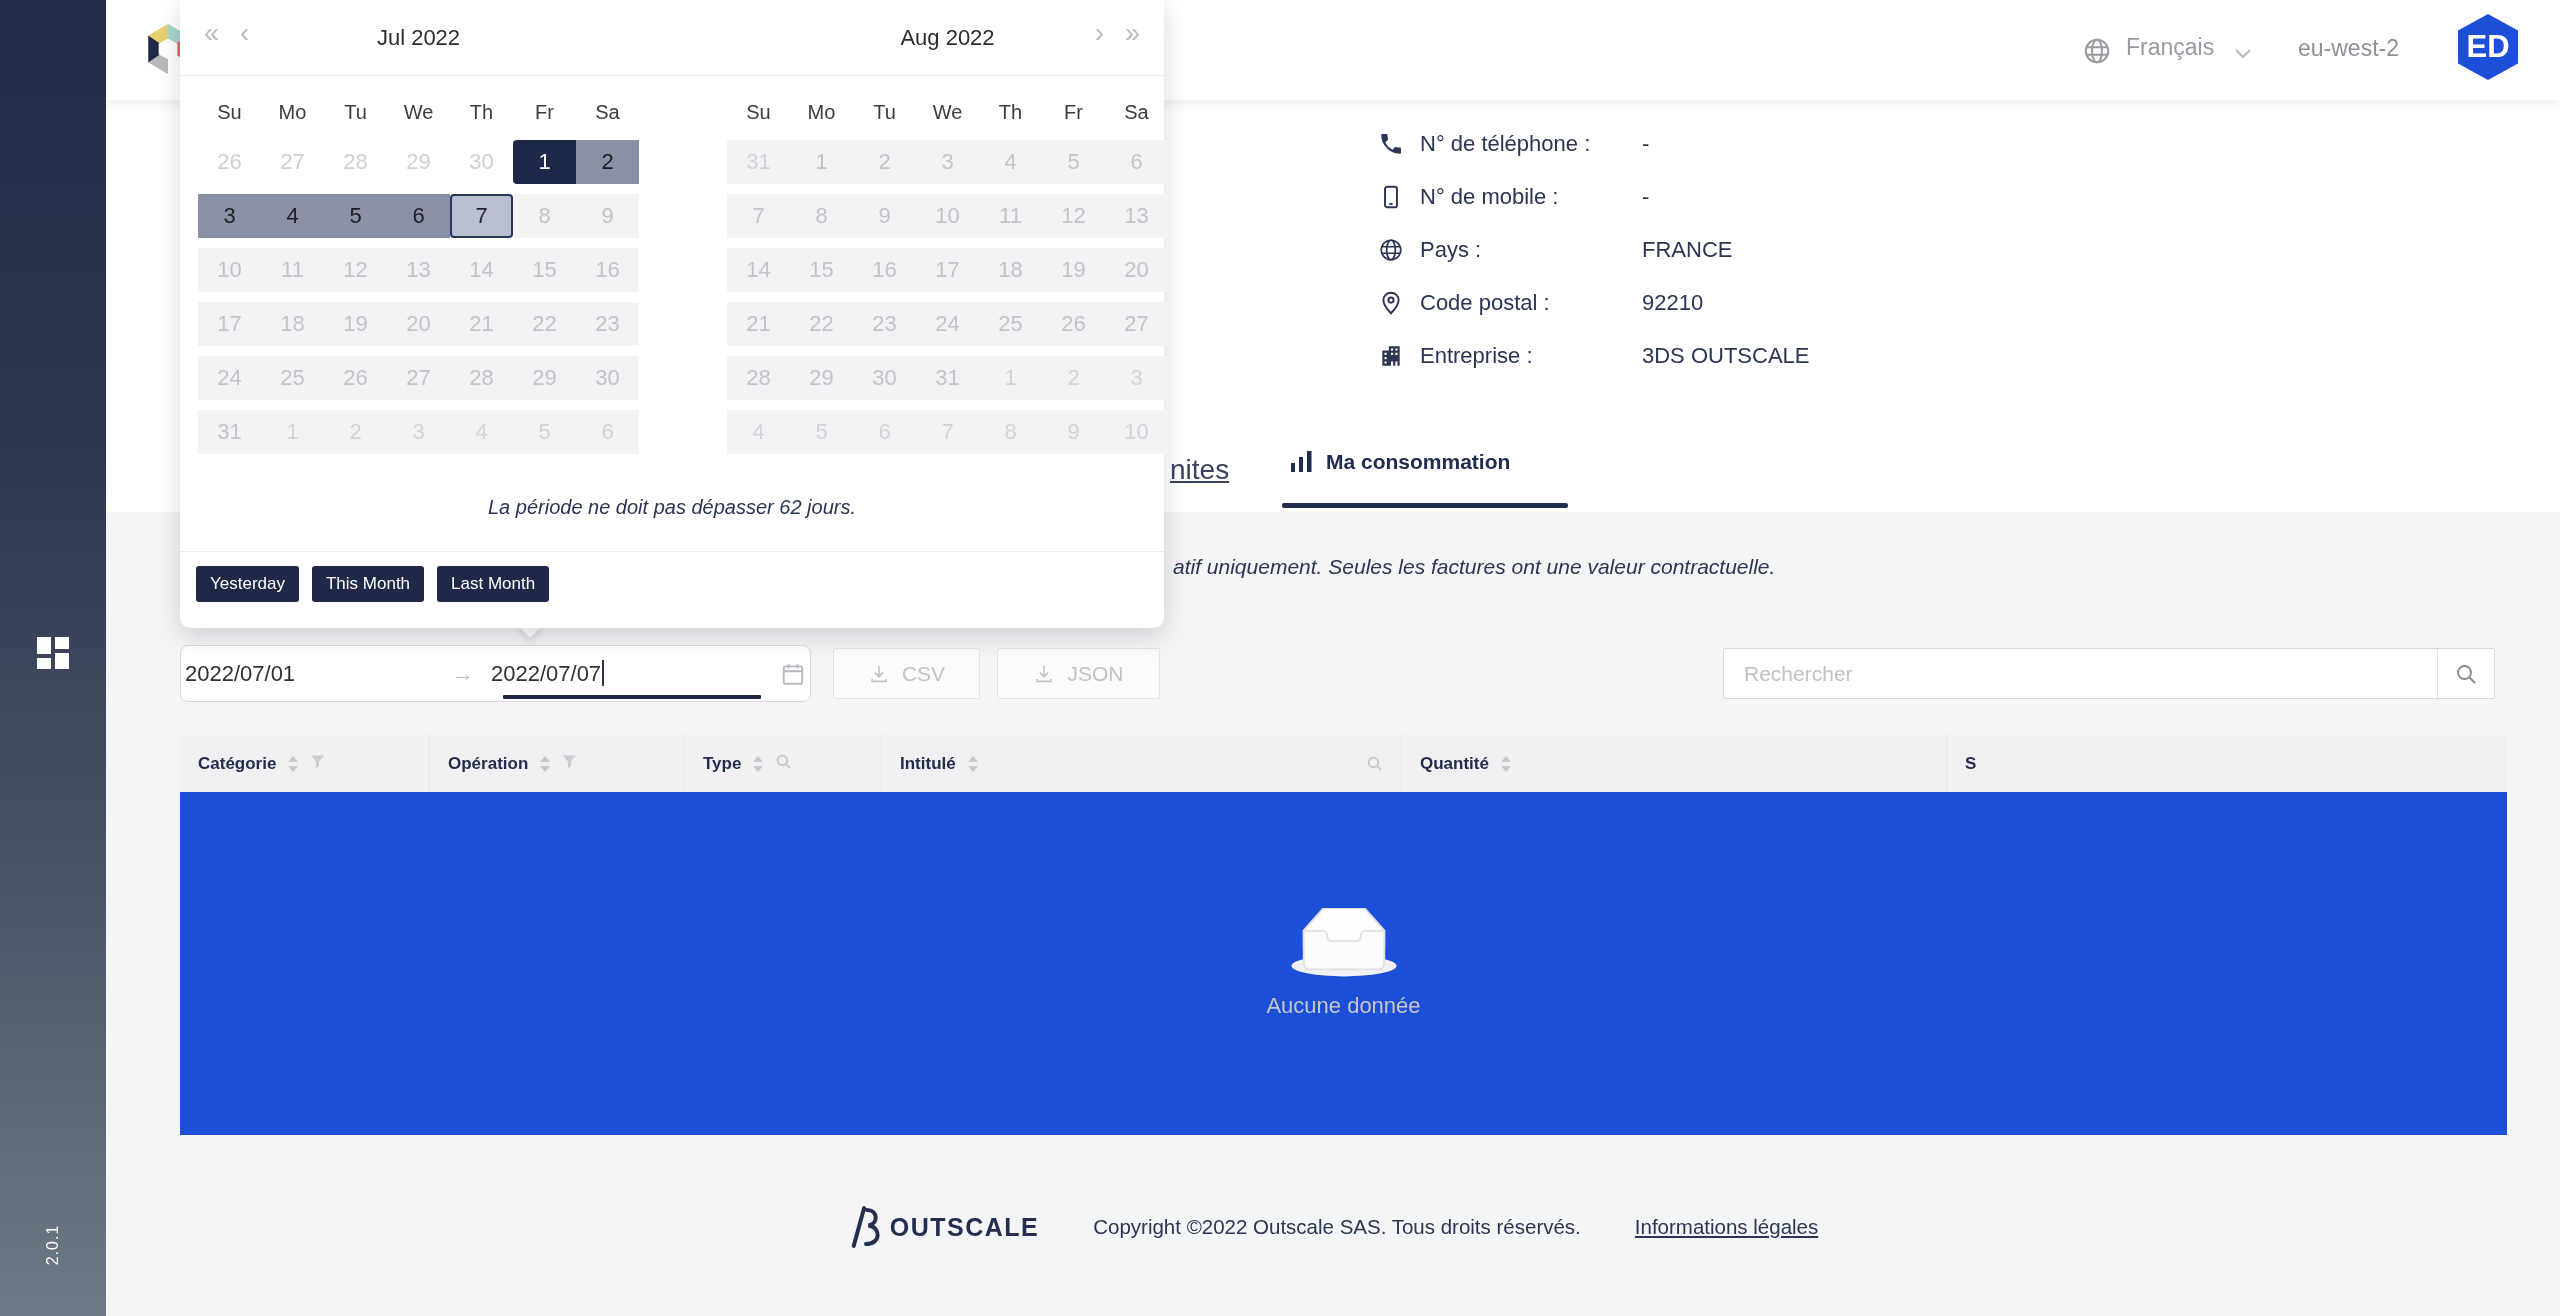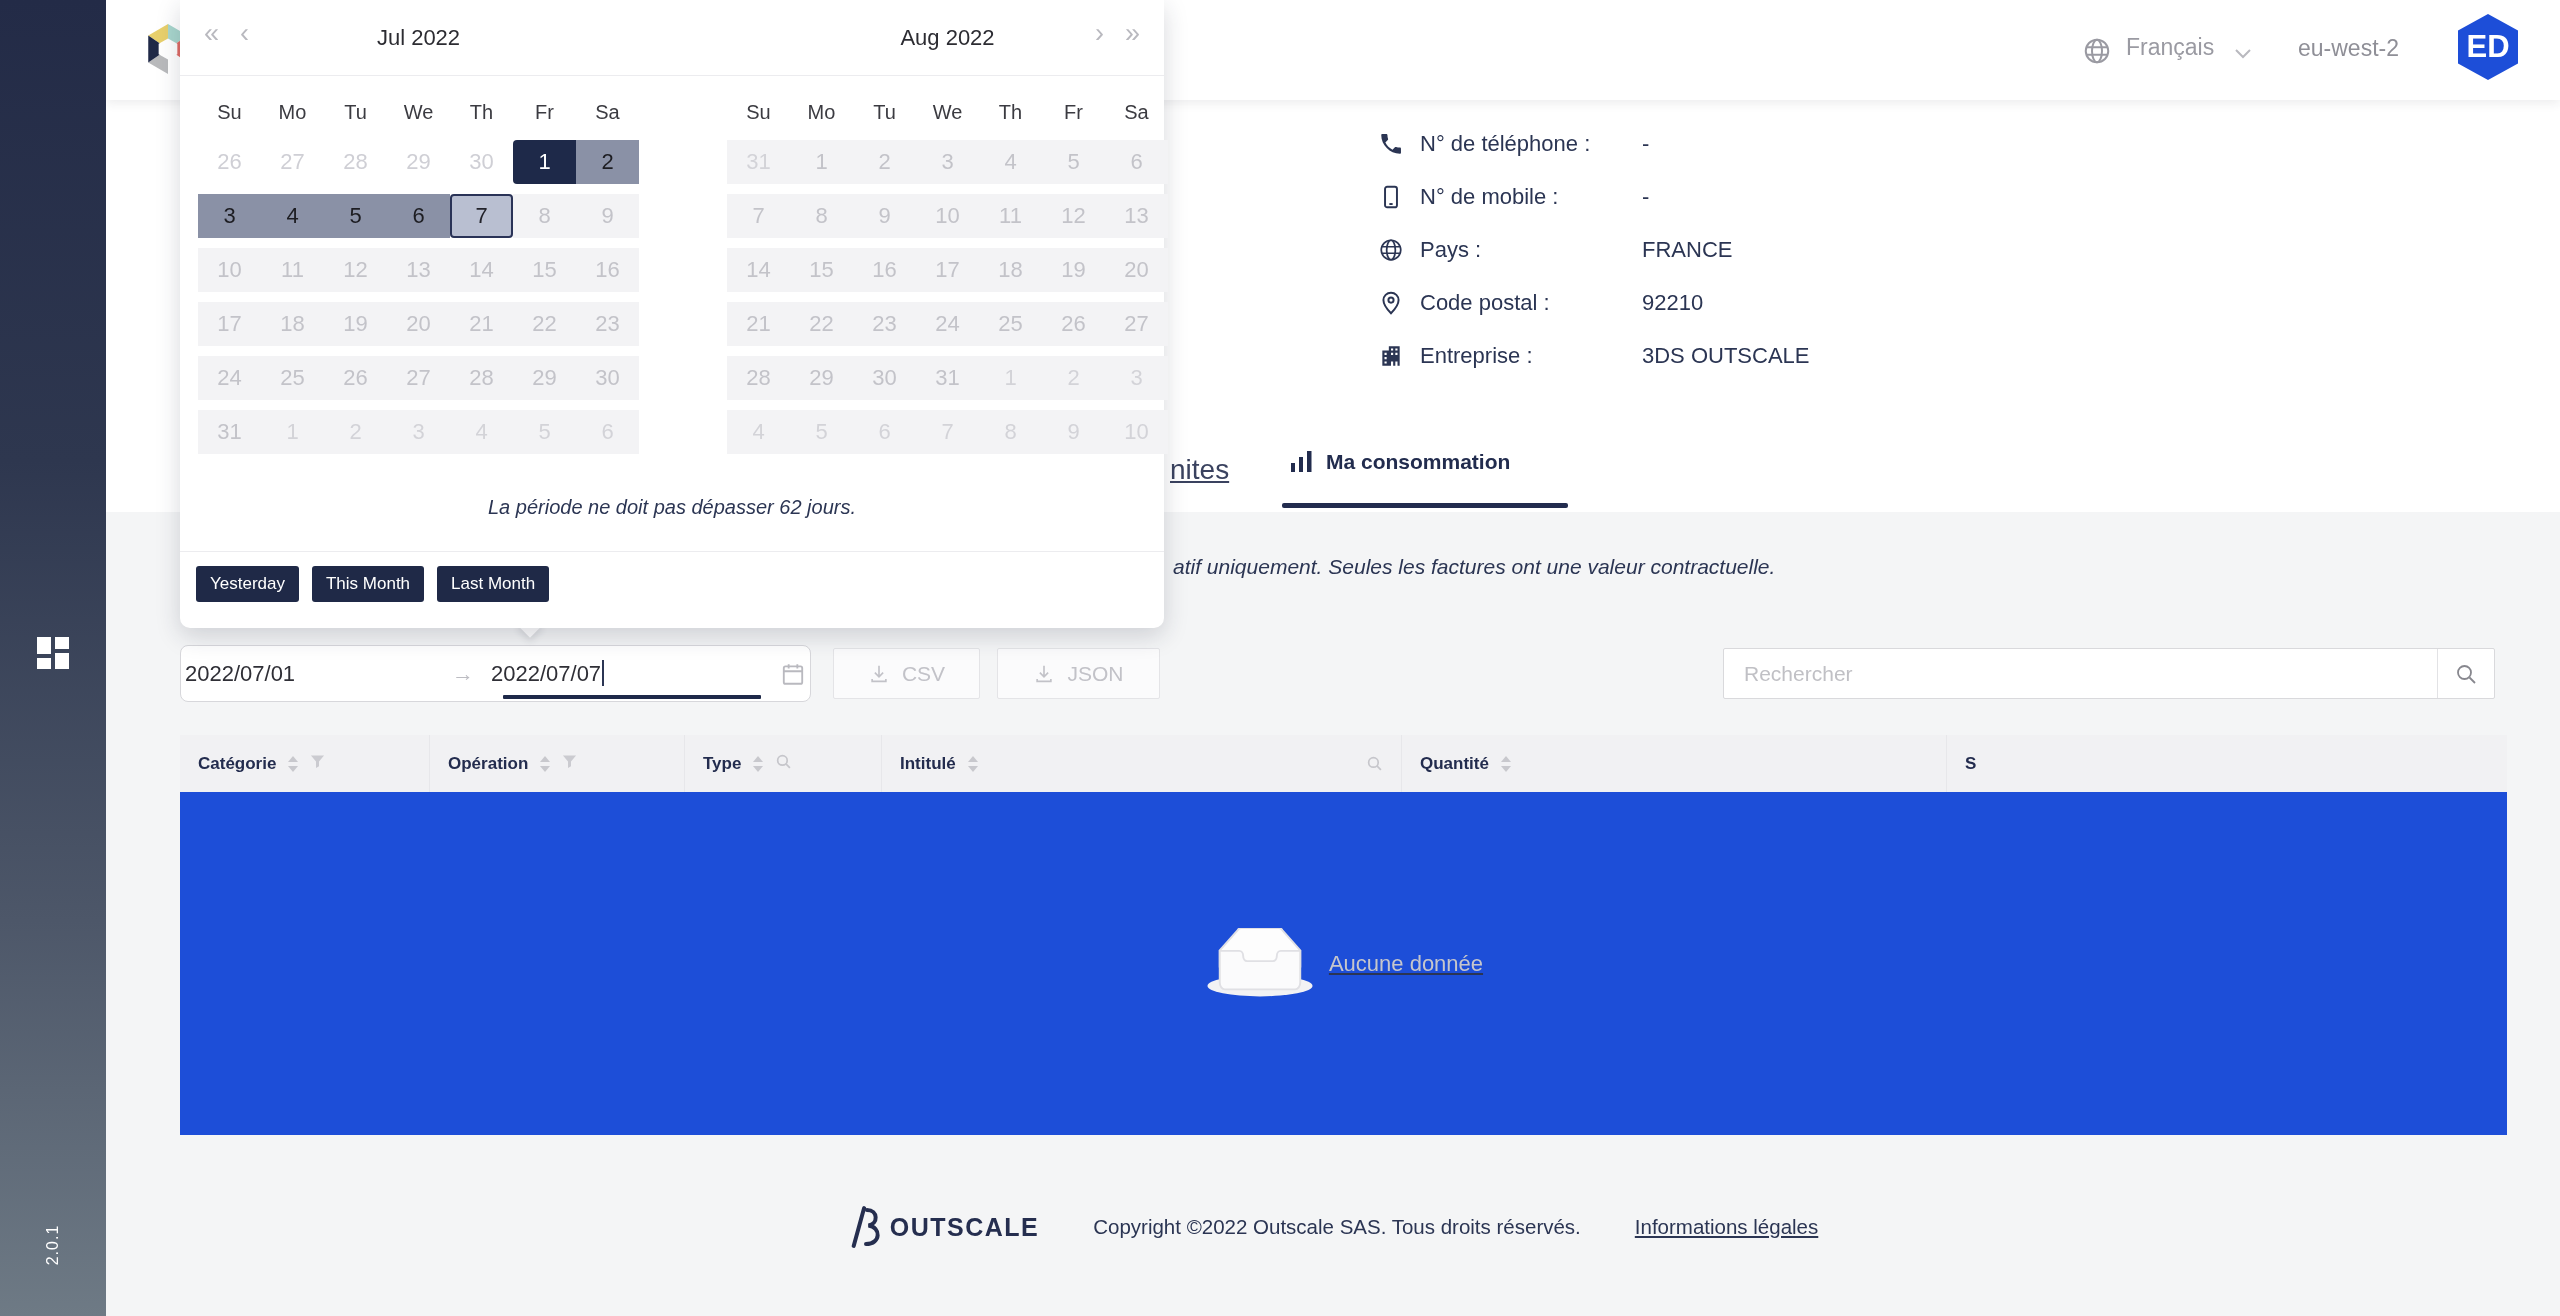--- a/index.html
+++ b/index.html
@@ -74,21 +74,21 @@
   .tcard{position:absolute;left:74px;top:223px;width:2327px;height:400px;background:#1d4ed8;overflow:hidden;}
   .thead{display:flex;height:57px;background:#f1f1f3;}
   .th{display:flex;align-items:center;padding:0 18px;gap:12px;border-left:1px solid #e7e7ea;
     box-sizing:border-box;flex:none;cursor:pointer;}
   .th:first-child{border-left:none;}
   .th .lbl{font-weight:bold;font-size:17px;color:#232c4e;white-space:nowrap;}
   .sorter{display:flex;flex-direction:column;gap:4px;cursor:pointer;}
   .sorter .u{width:0;height:0;border-left:5px solid transparent;border-right:5px solid transparent;border-bottom:6px solid #c8c8cd;}
   .sorter .dn{width:0;height:0;border-left:5px solid transparent;border-right:5px solid transparent;border-top:6px solid #c8c8cd;}
   .trail{margin-left:auto;display:flex;}
-  .tbody{height:343px;display:flex;flex-direction:row;align-items:center;justify-content:center;gap:13px;text-decoration:underline;}
+  .tbody{height:343px;display:flex;flex-direction:column;align-items:center;justify-content:center;gap:13px;}
   .empty-text{font-size:22px;color:#c6c6cb;}
 
   
   .footerbar{position:absolute;left:0;right:0;top:694px;display:flex;align-items:center;justify-content:center;gap:54px;}
   .flogo{display:flex;align-items:center;gap:6px;}
   .fbrand{font-weight:bold;font-size:25px;letter-spacing:1.5px;color:#252e4f;}
   .fcopy{font-size:20.5px;color:#2b3553;}
   .flink{font-size:20.5px;color:#2b3553;text-decoration:underline;cursor:pointer;}
 
   

